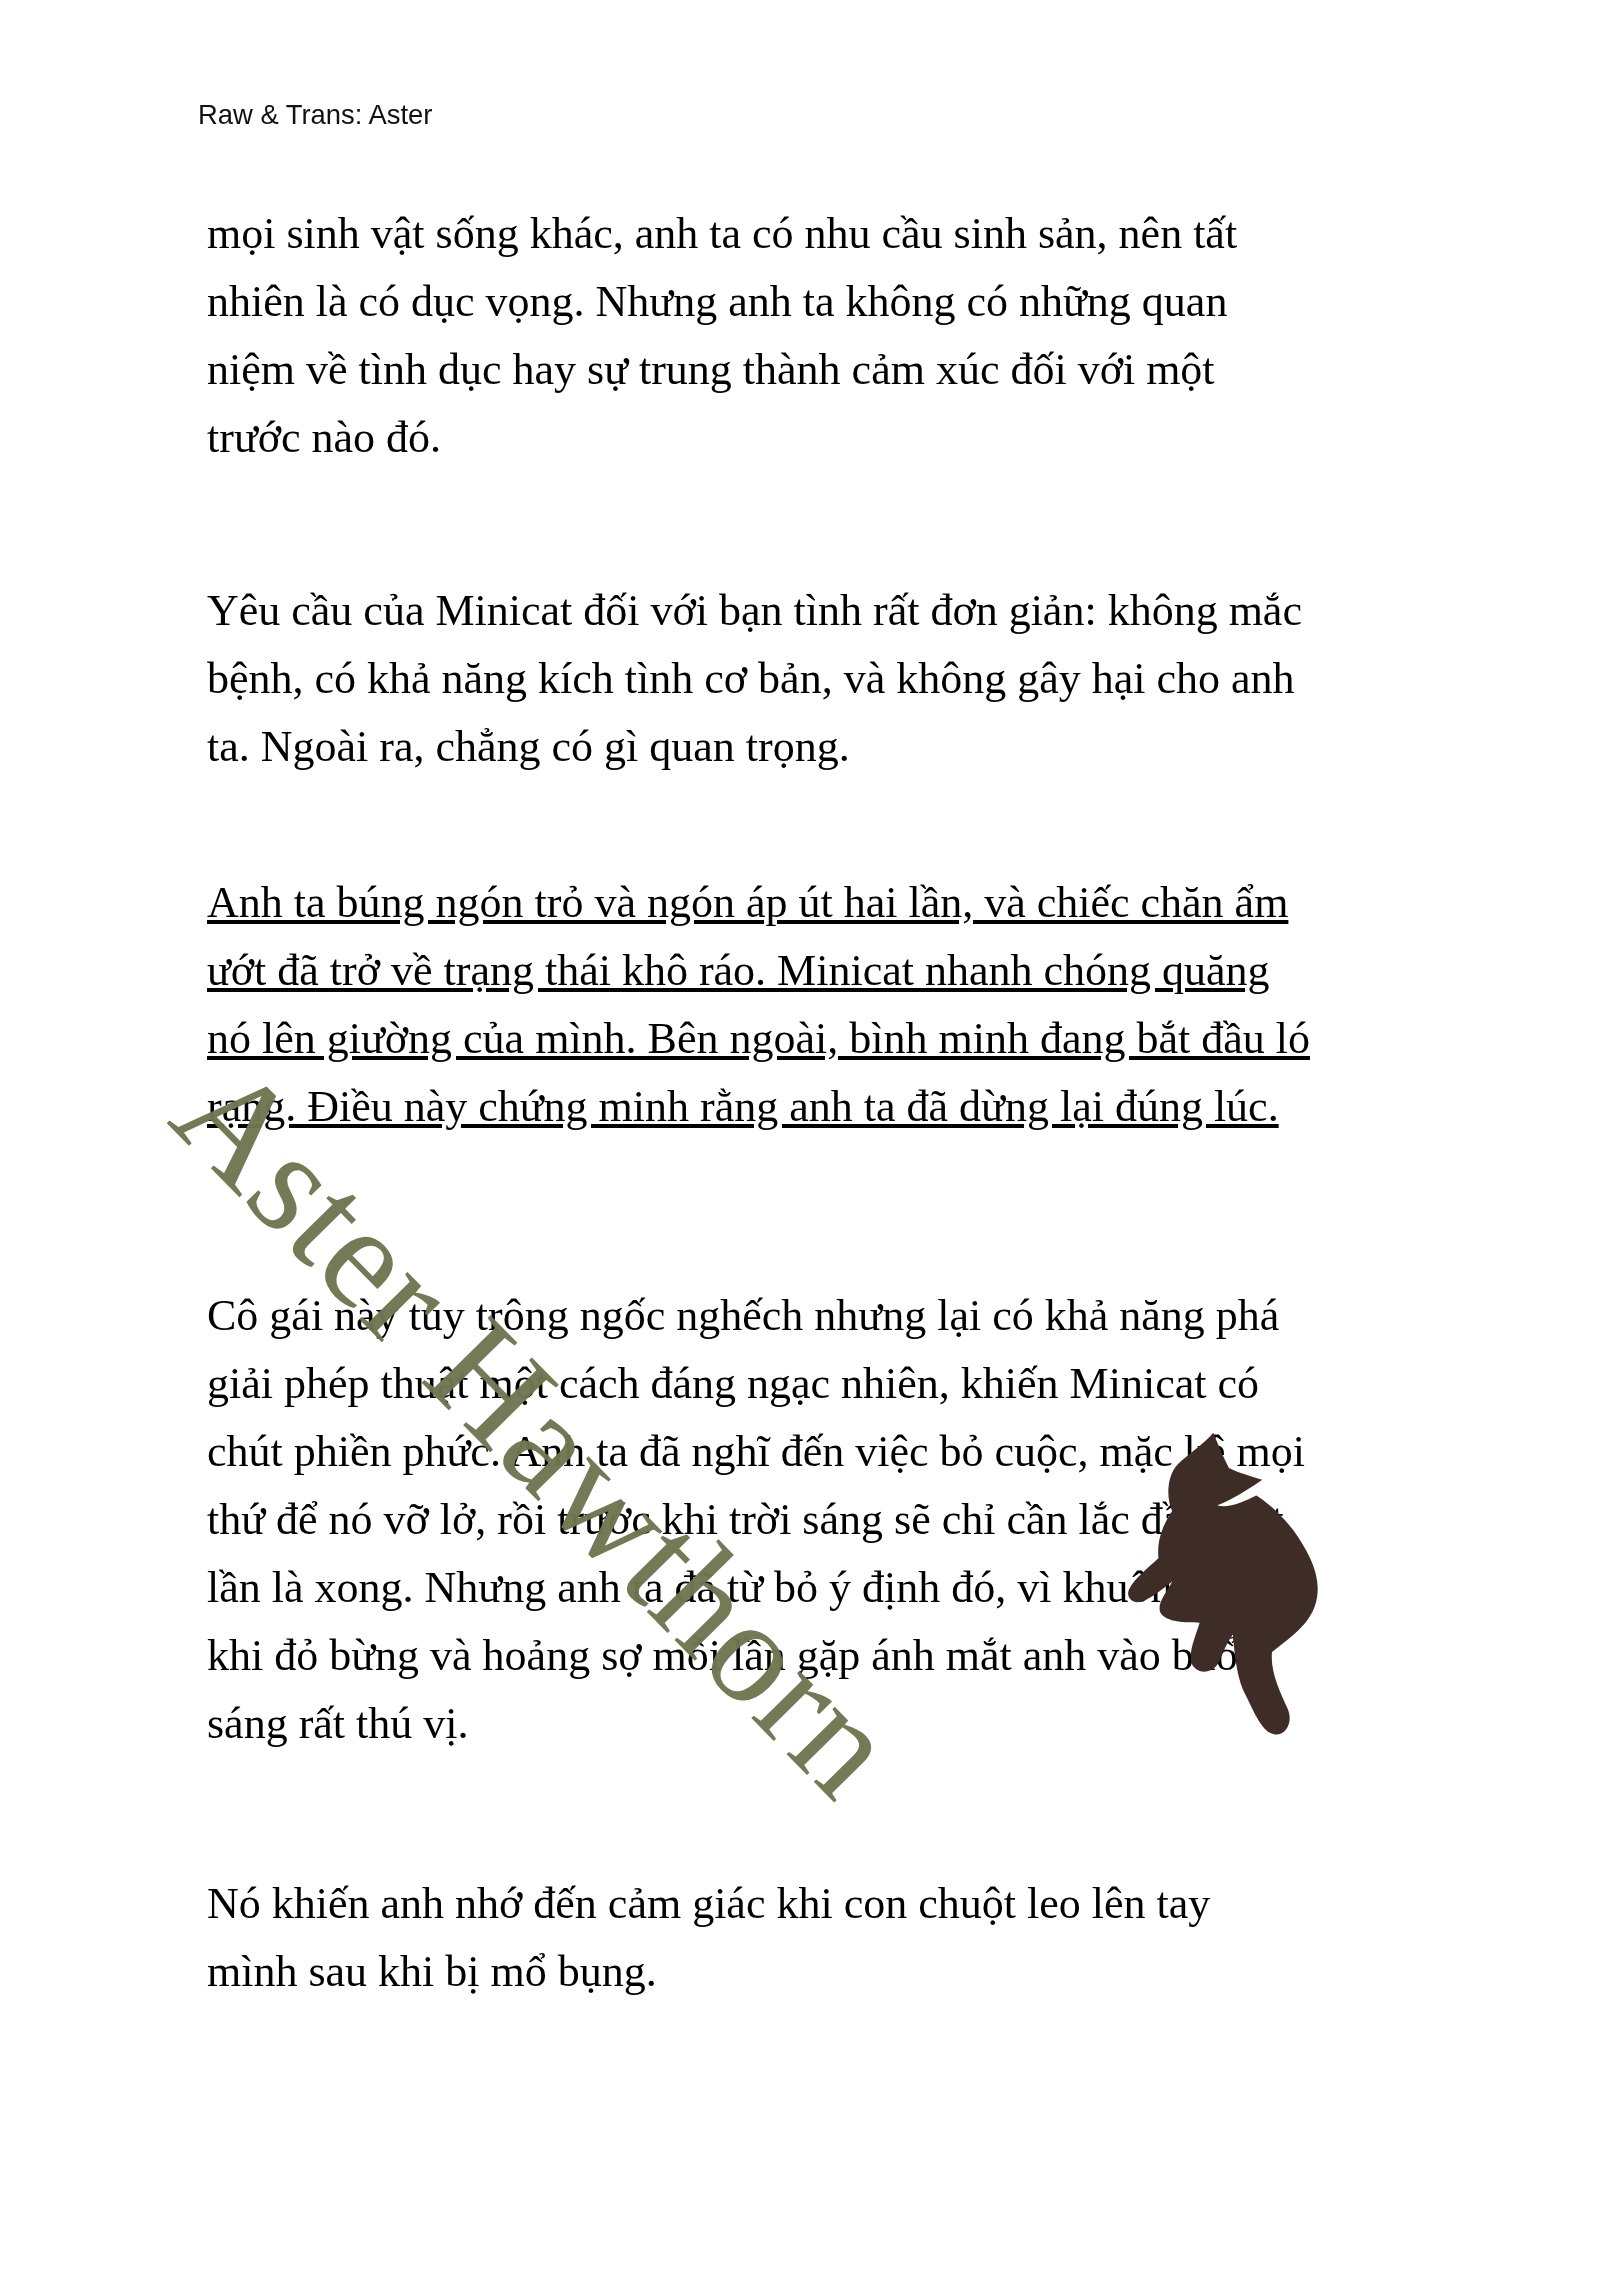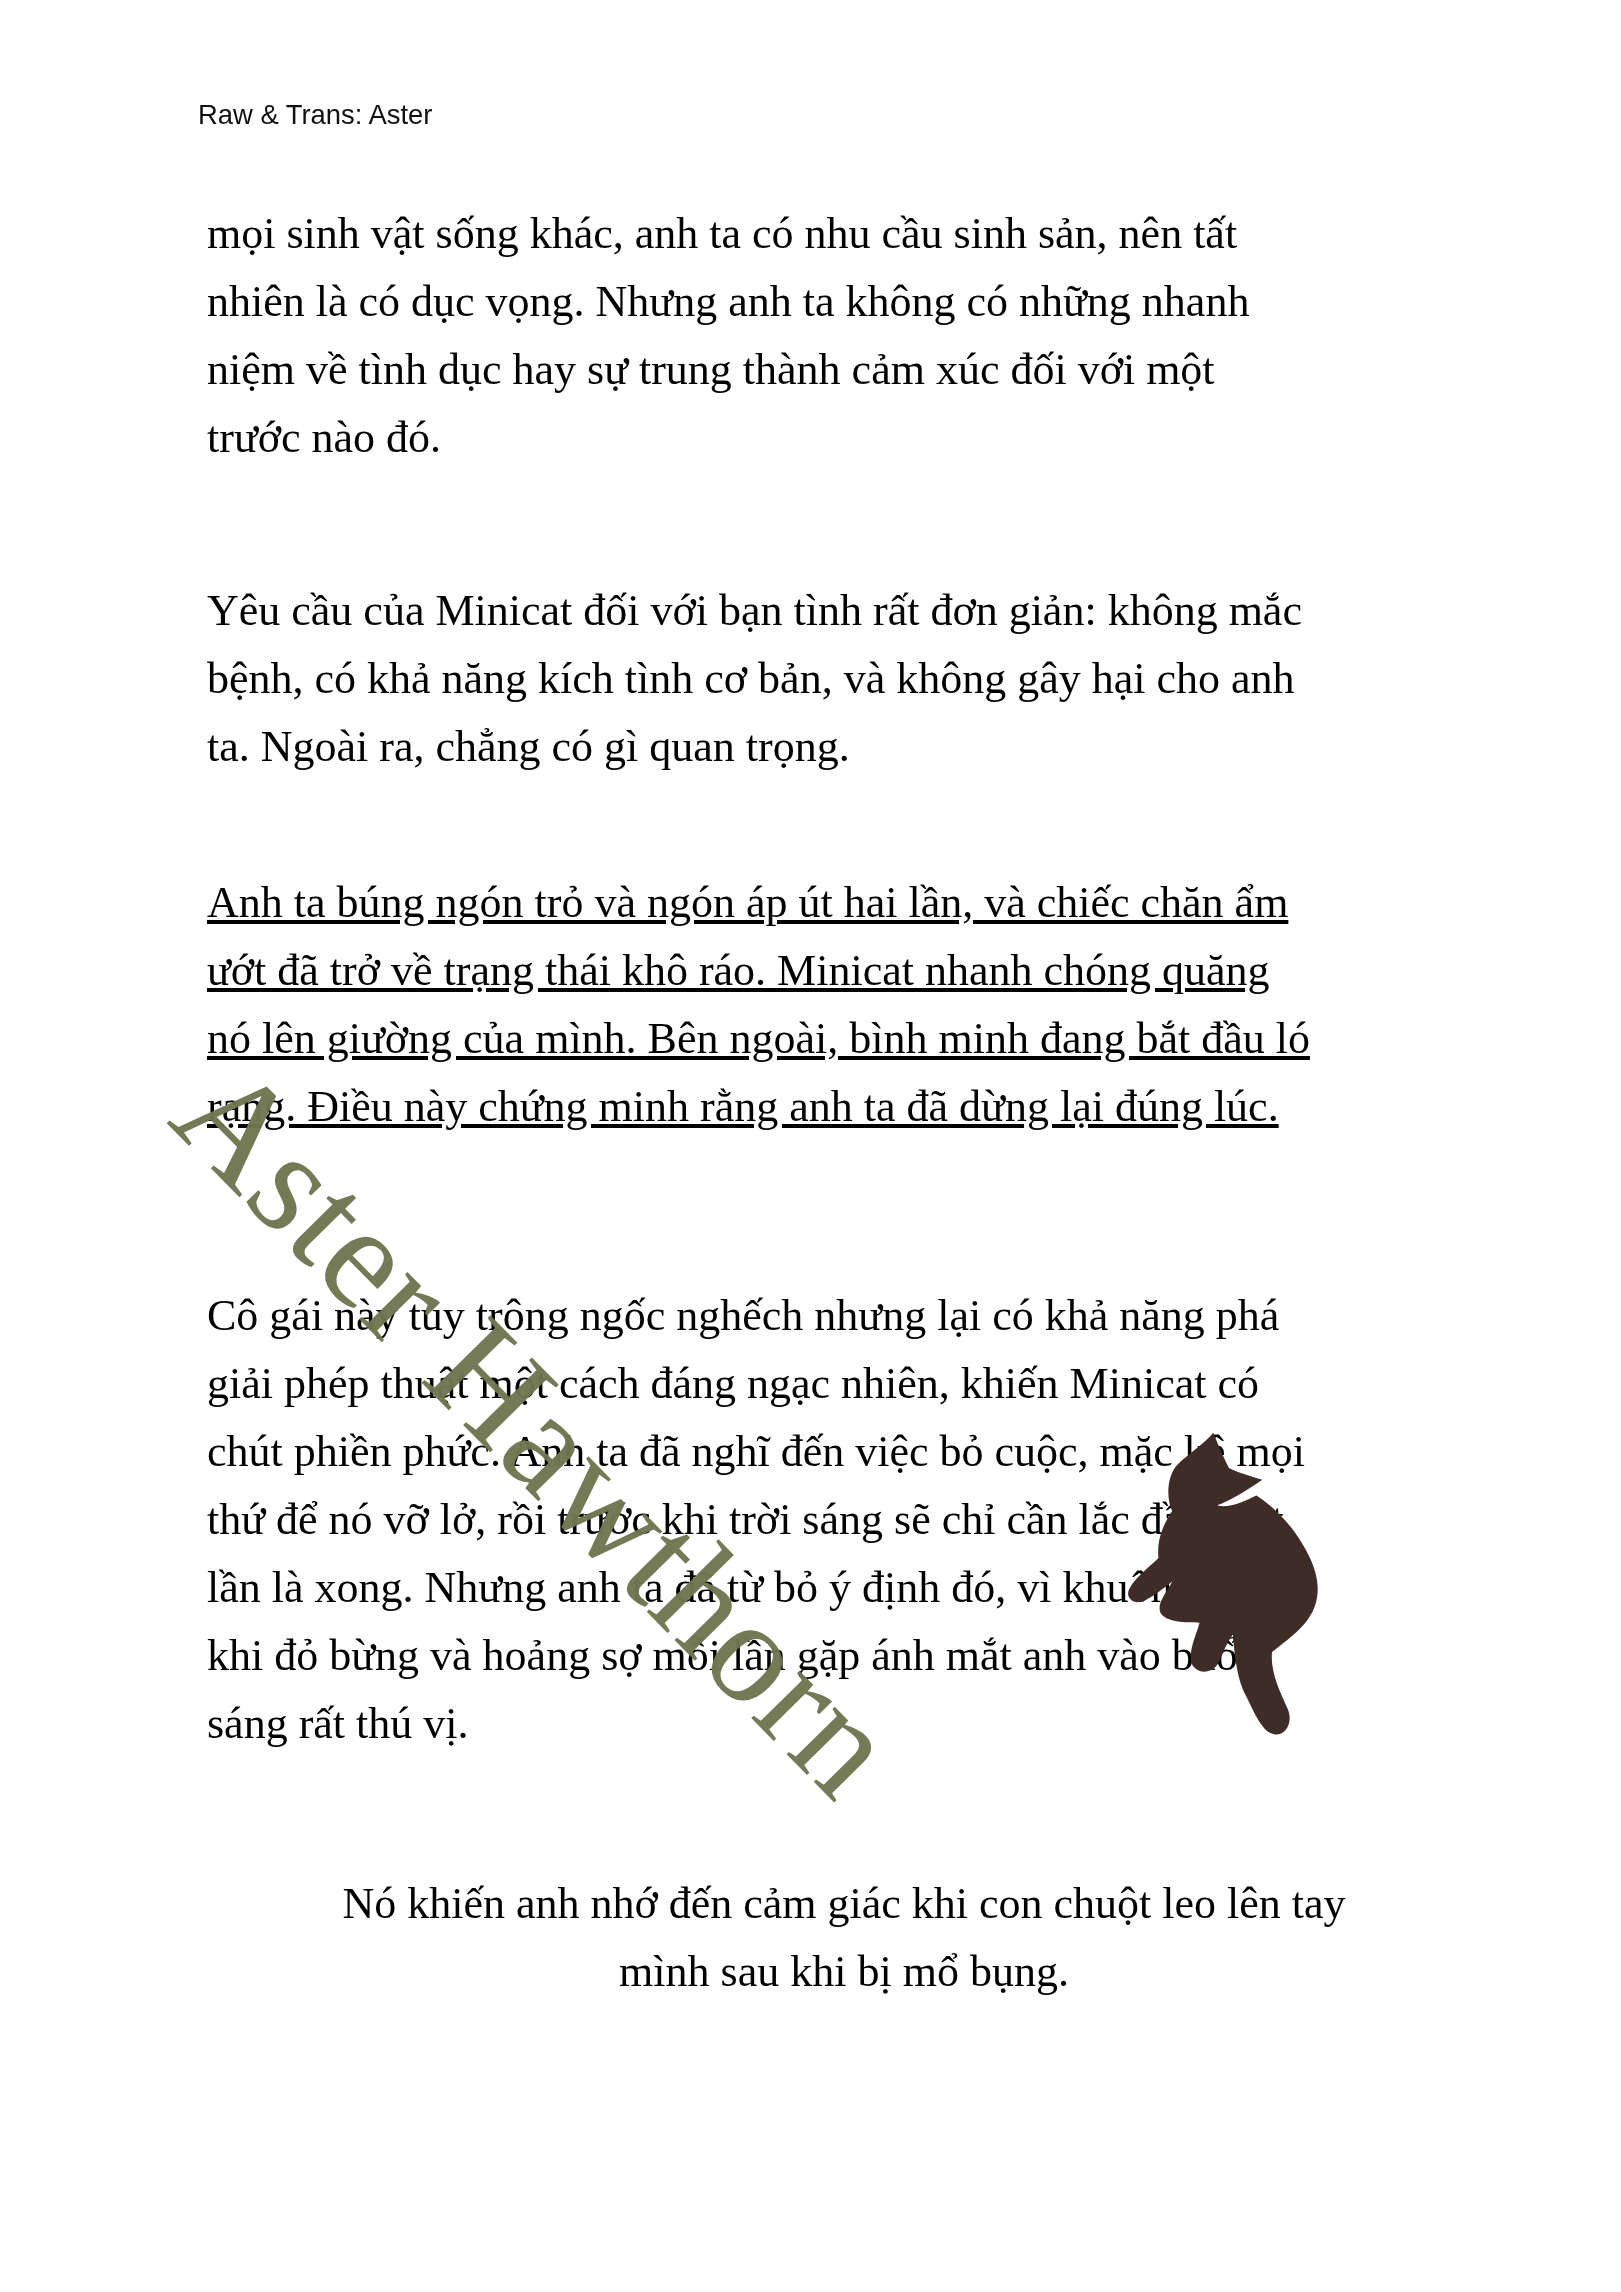--- a/index.html
+++ b/index.html
@@ -73,21 +73,21 @@
   </style>
 </head>
 <body>
 
 <div class="page">
 
   <div class="header">Raw &amp; Trans: Aster</div>
 
   <p class="para" style="top:191px;">
     <span class="line">mọi sinh vật sống khác, anh ta có nhu cầu sinh sản, nên tất</span>
-    <span class="line">nhiên là có dục vọng. Nhưng anh ta không có những nhanh</span>
+    <span class="line">nhiên là có dục vọng. Nhưng anh ta không có những quan</span>
     <span class="line">niệm về tình dục hay sự trung thành cảm xúc đối với một</span>
     <span class="line">trước nào đó.</span>
   </p>
 
   <p class="para" style="top:568px;">
     <span class="line">Yêu cầu của Minicat đối với bạn tình rất đơn giản: không mắc</span>
     <span class="line">bệnh, có khả năng kích tình cơ bản, và không gây hại cho anh</span>
     <span class="line">ta. Ngoài ra, chẳng có gì quan trọng.</span>
   </p>
 
@@ -101,21 +101,21 @@
   <p class="para" style="top:1273px;">
     <span class="line">Cô gái này tuy trông ngốc nghếch nhưng lại có khả năng phá</span>
     <span class="line">giải phép thuật một cách đáng ngạc nhiên, khiến Minicat có</span>
     <span class="line">chút phiền phức. Anh ta đã nghĩ đến việc bỏ cuộc, mặc kệ mọi</span>
     <span class="line">thứ để nó vỡ lở, rồi trước khi trời sáng sẽ chỉ cần lắc đầu một</span>
     <span class="line">lần là xong. Nhưng anh ta đã từ bỏ ý định đó, vì khuôn mặt cô</span>
     <span class="line">khi đỏ bừng và hoảng sợ mỗi lần gặp ánh mắt anh vào buổi</span>
     <span class="line">sáng rất thú vị.</span>
   </p>
 
-  <p class="para" style="top:1861px;text-align:center;">
+  <p class="para" style="top:1861px;">
     <span class="line">Nó khiến anh nhớ đến cảm giác khi con chuột leo lên tay</span>
     <span class="line">mình sau khi bị mổ bụng.</span>
   </p>
 
   <div class="watermark">Aster Hawthorn</div>
 
   <svg class="cat" viewBox="0 0 250 330" xmlns="http://www.w3.org/2000/svg">
     <path fill="#3e2c26" d="
       M 88 12
       C 80 22, 62 34, 52 44

